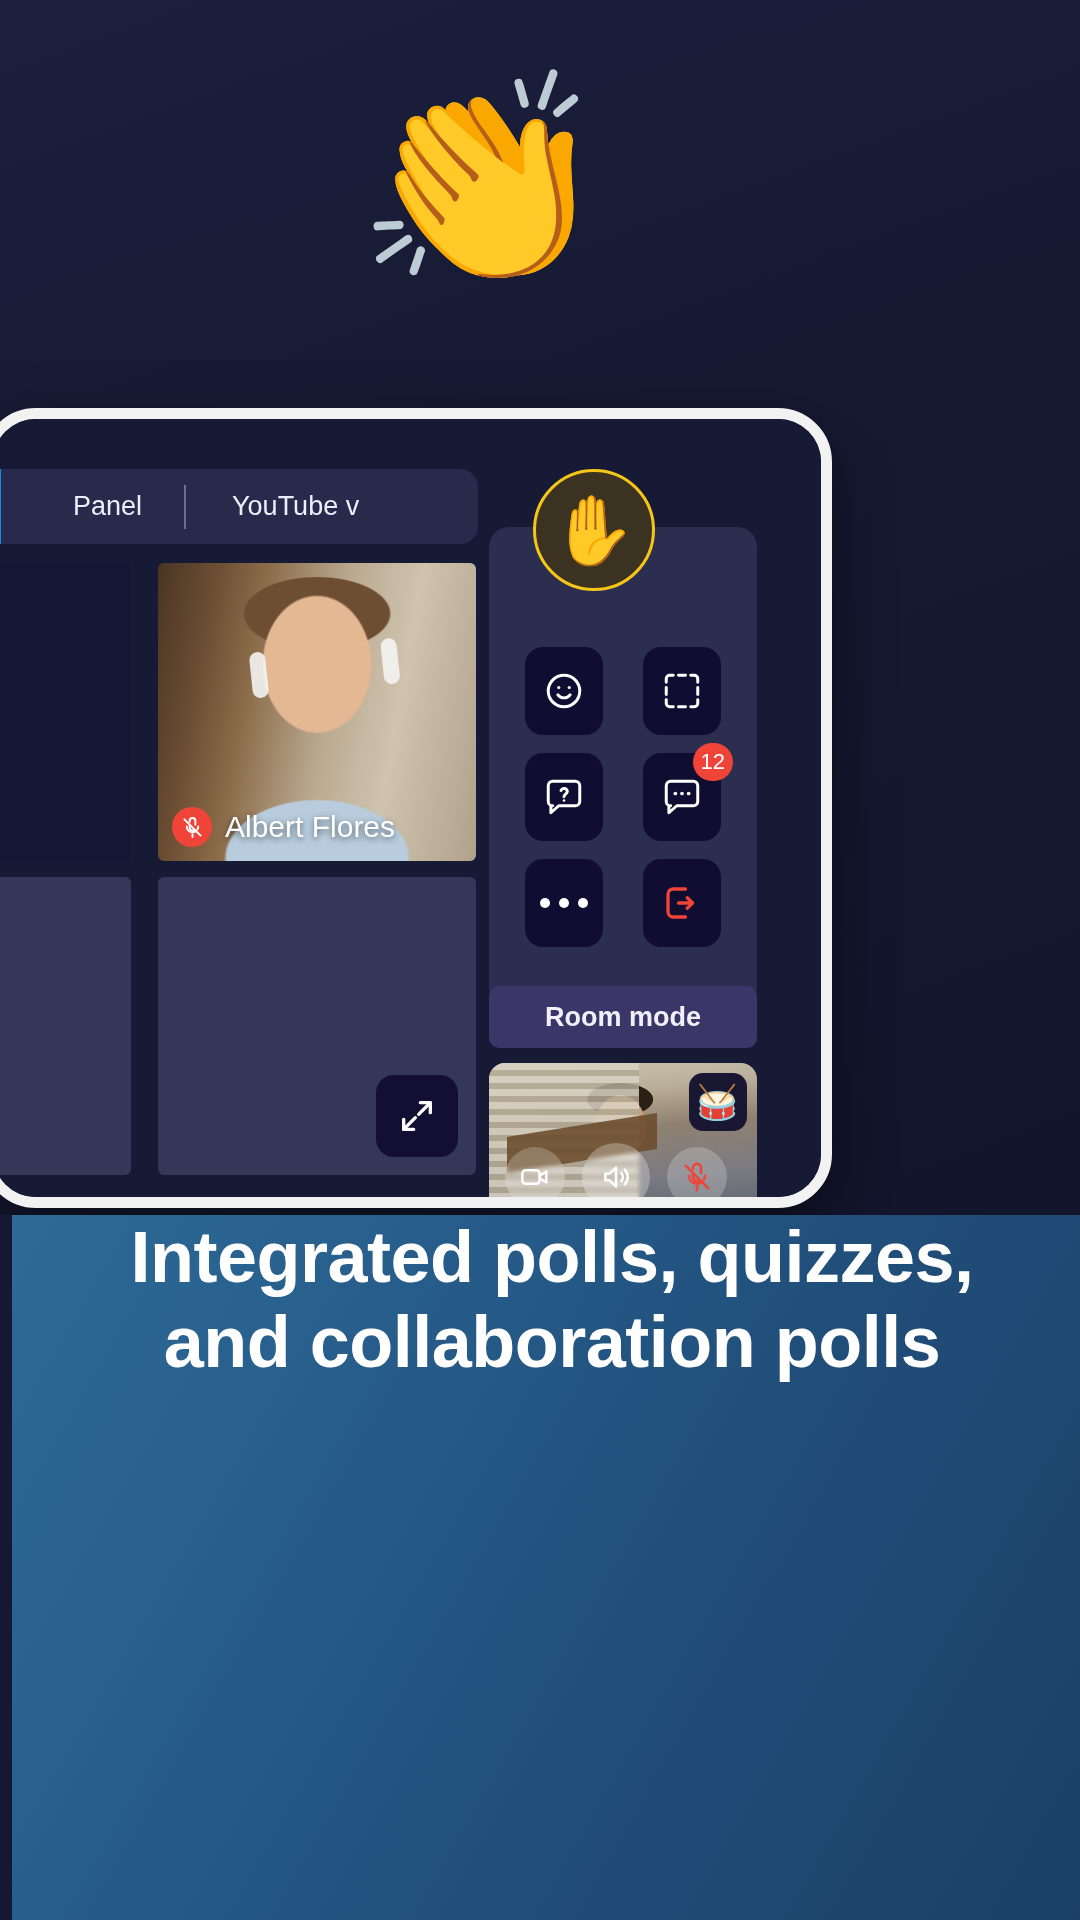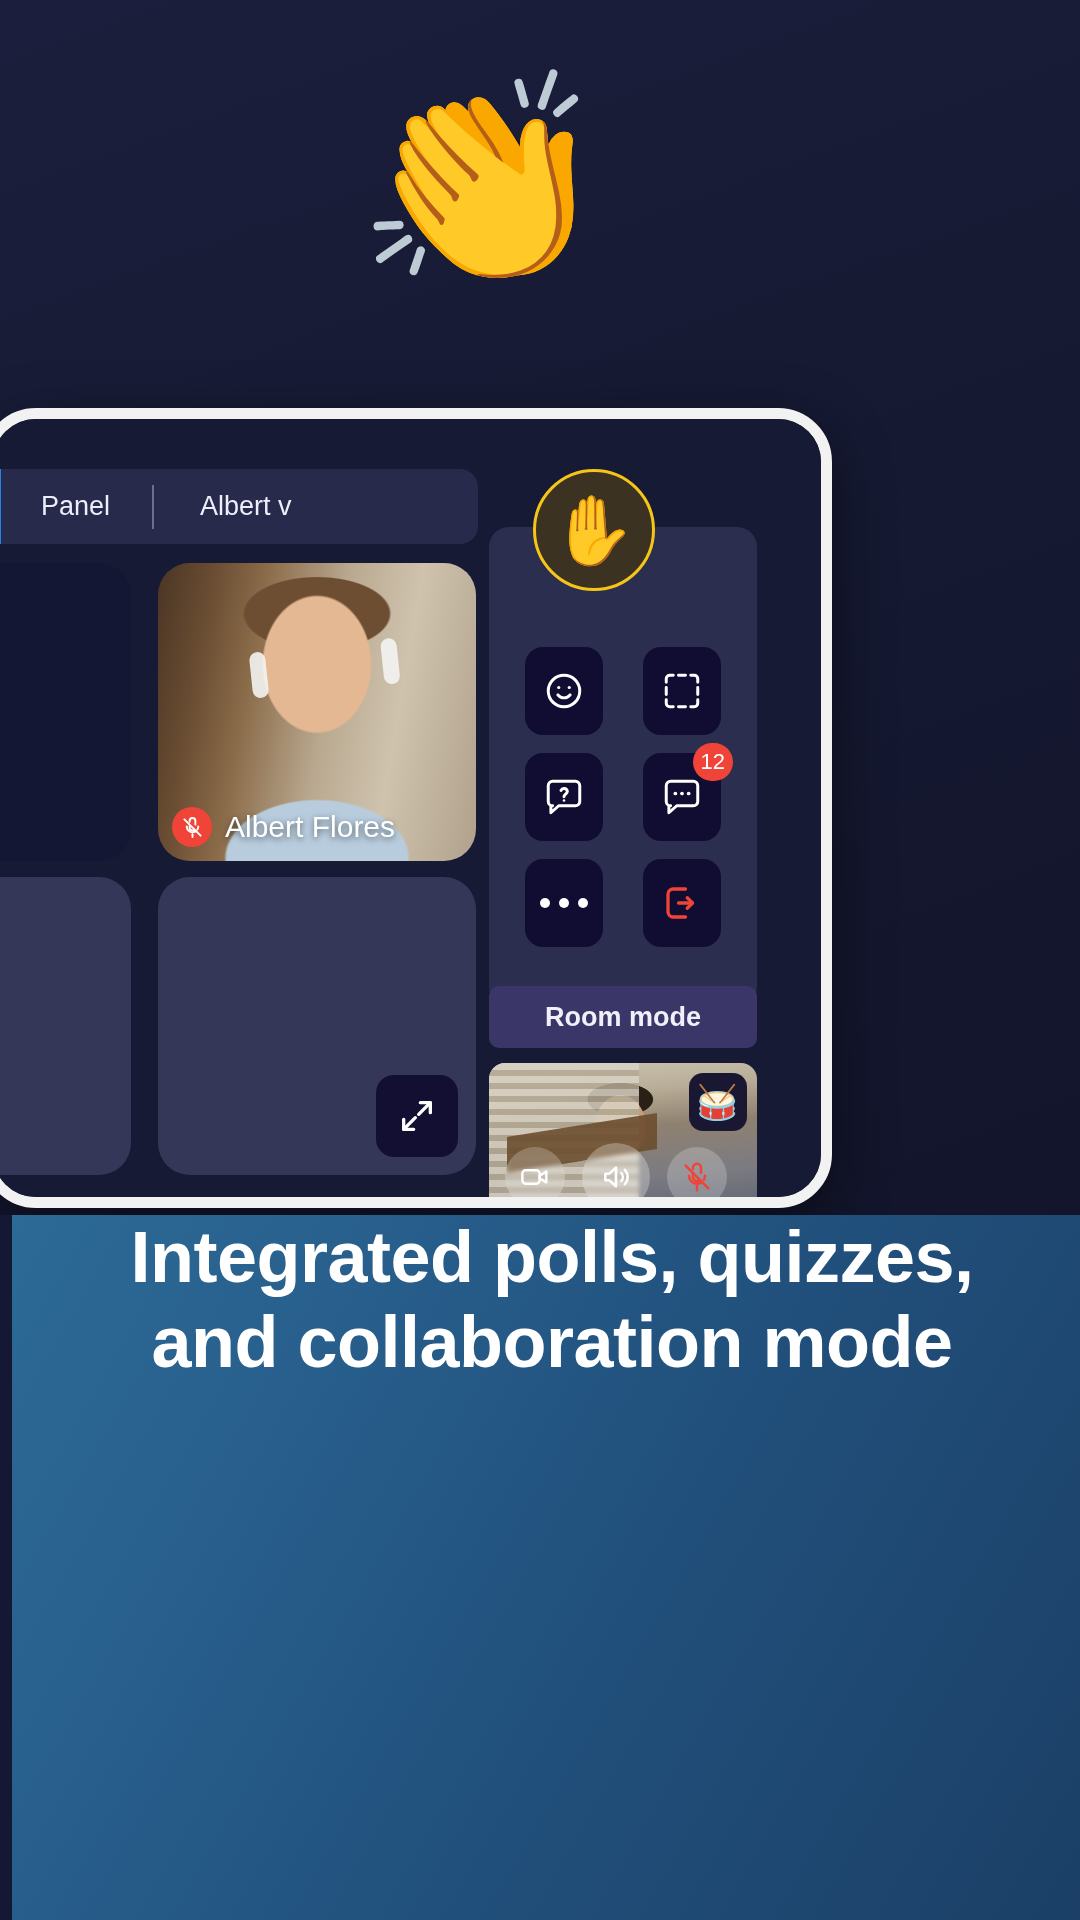--- a/index.html
+++ b/index.html
@@ -49,27 +49,27 @@
   }
   #tabAccent {
     width:68px; height:75px; flex:none;
     background:#1e88e5;
     border-radius:18px 0 0 18px;
   }
   .tabItem {
     color:#eceefb; font-size:27px; font-weight:400;
     white-space:nowrap;
   }
-  #tabPanelWrap { flex:none; padding:0 42px 0 40px; }
+  #tabPanelWrap { flex:none; padding:0 42px 0 72px; }
   #tabDiv { width:2px; height:44px; background:#6b6f92; flex:none; }
   #tabYtWrap { flex:none; padding-left:46px; overflow:hidden; }
 
   
   .tile {
-    position:absolute; border-radius:32px; overflow:hidden;
+    position:absolute; border-radius:6px; overflow:hidden;
     background:#1d2142;
   }
   #tileA { left:-80px;  top:144px; width:218px; height:298px; background:#141734; }
   #tileB { left:165px;  top:144px; width:318px; height:298px; }
   #tileC { left:-80px;  top:458px; width:218px; height:298px; background:#343758; }
   #tileD { left:165px;  top:458px; width:318px; height:298px; background:#343758; }
 
   
   #manPhoto {
     position:absolute; inset:0;
@@ -223,21 +223,21 @@
   <div id="appFrame">
     <div id="appInner">
 
       <div id="tabBar">
         <div id="tabAccent"></div>
         <div id="tabPanelWrap">
           <span class="tabItem">Panel</span>
         </div>
         <div id="tabDiv"></div>
         <div id="tabYtWrap">
-          <span class="tabItem">Albert v</span>
+          <span class="tabItem">YouTube v</span>
         </div>
       </div>
 
       <div class="tile" id="tileA">
         
         
       </div>
 
       <div class="tile" id="tileB">
         <div id="manPhoto"></div>
@@ -365,15 +365,15 @@
         <div id="drumBadge">🥁</div>
       </div>
 
     </div>
   </div>
 </div>
 
 <div id="caption">
   <h1>
     <span>Integrated polls, quizzes,</span><br>
-    <span>and collaboration mode</span>
+    <span>and collaboration polls</span>
   </h1>
 </div>
 
 </body></html>

